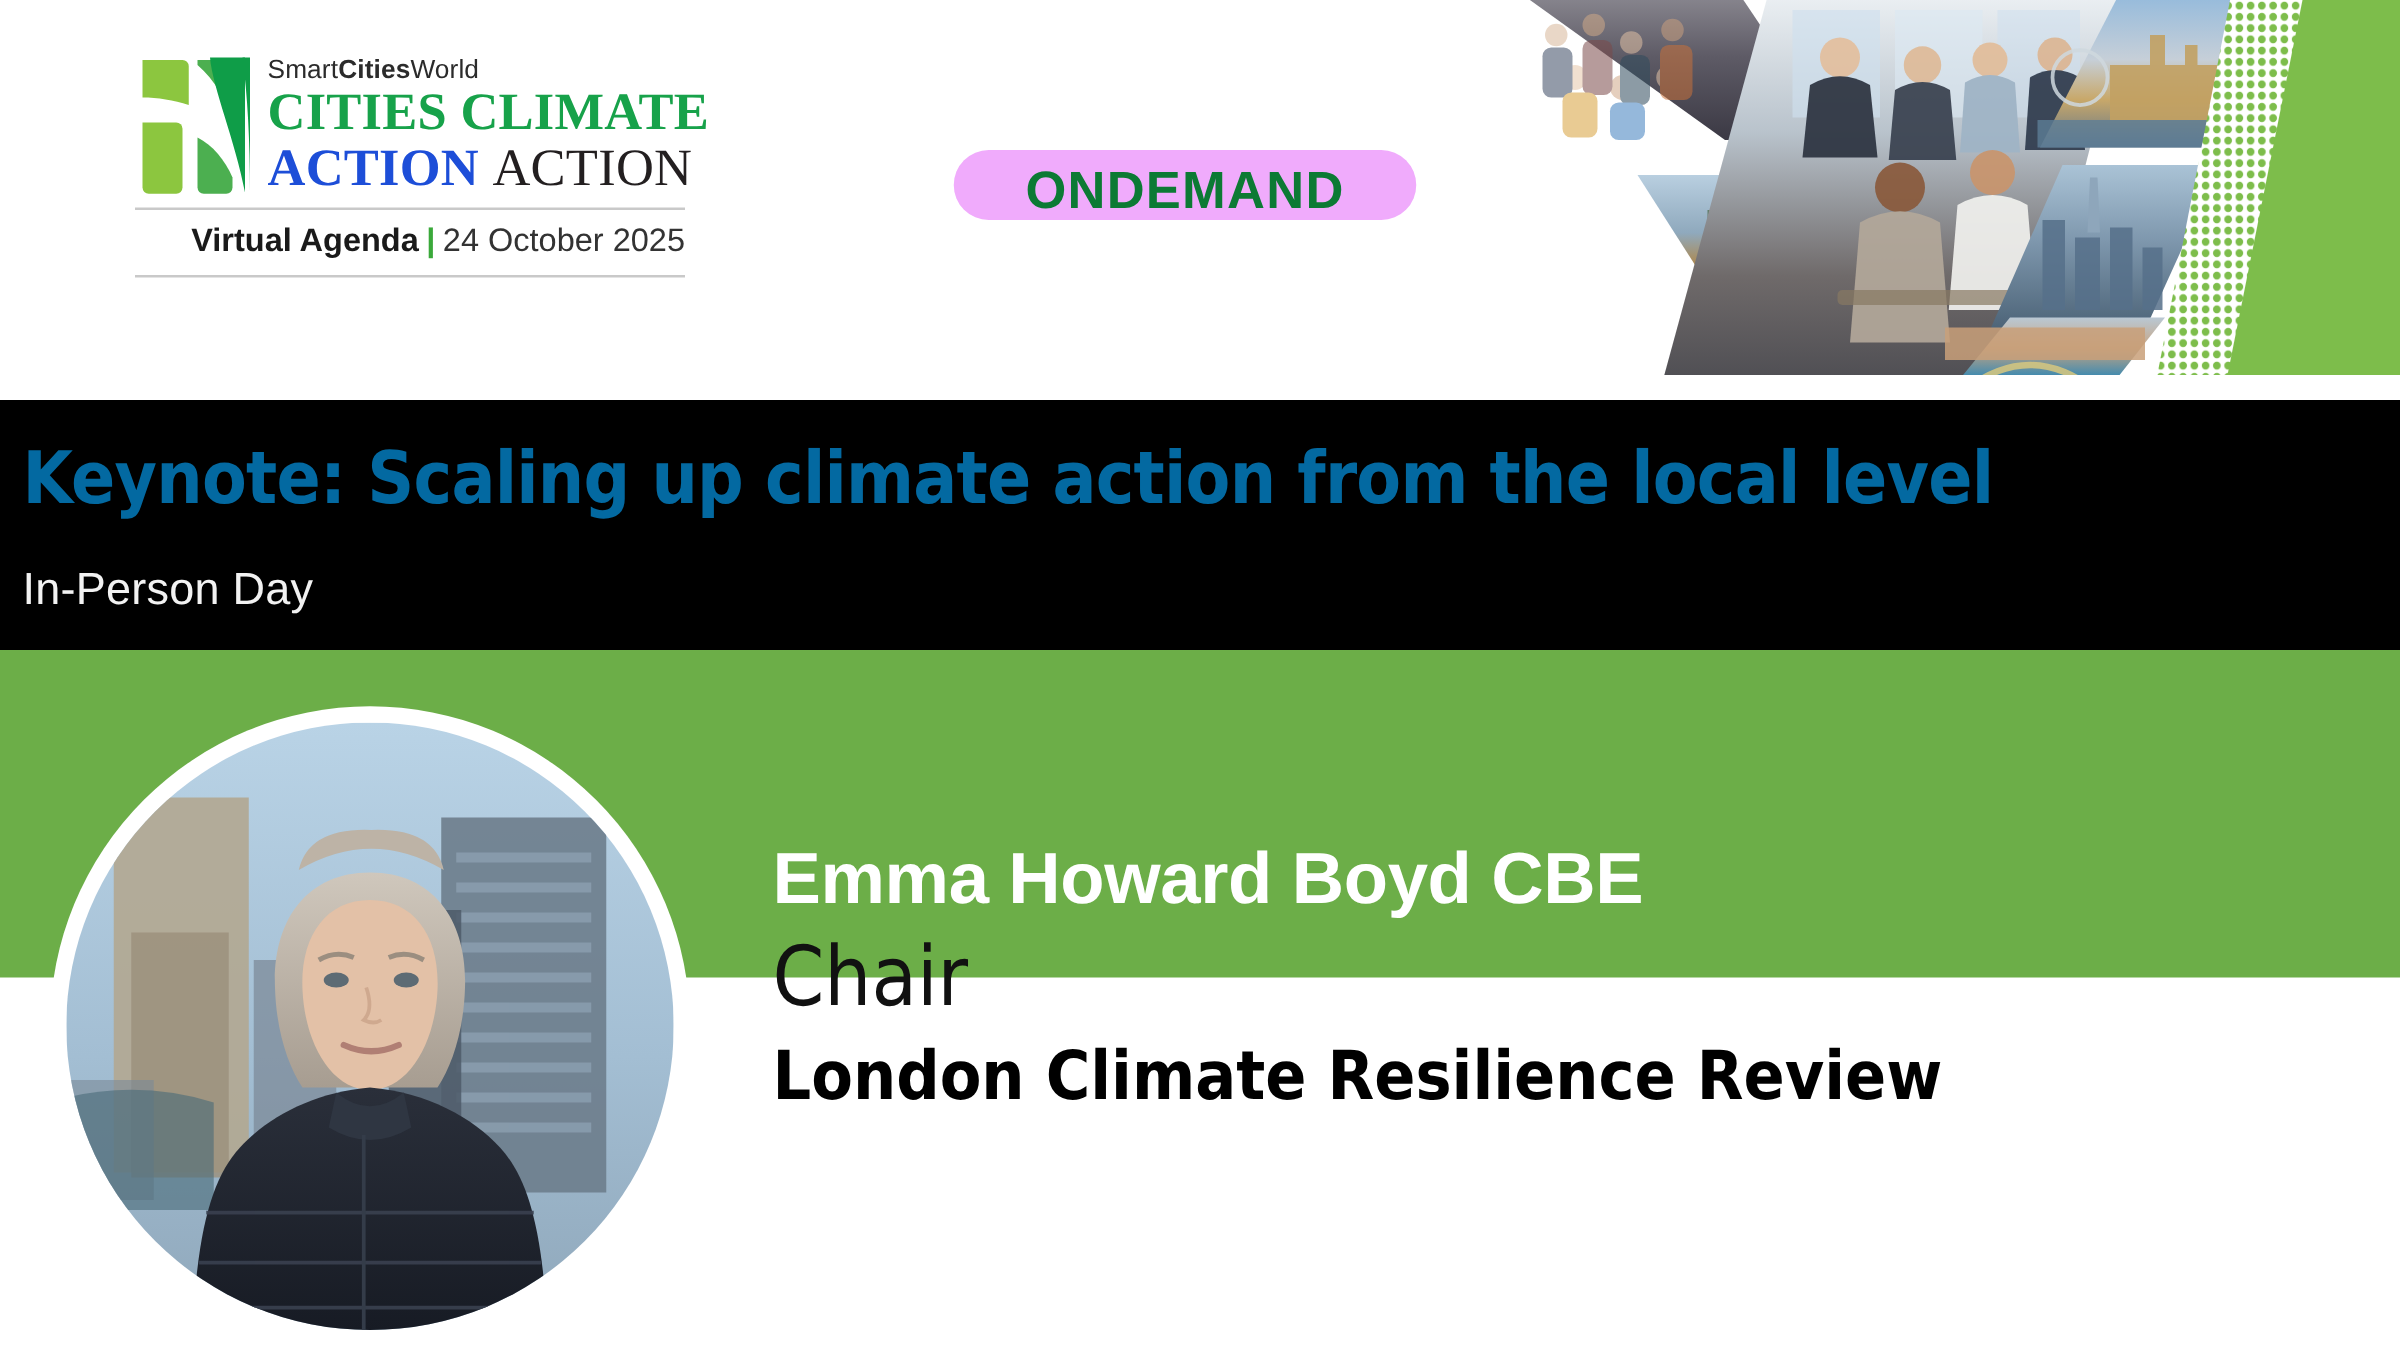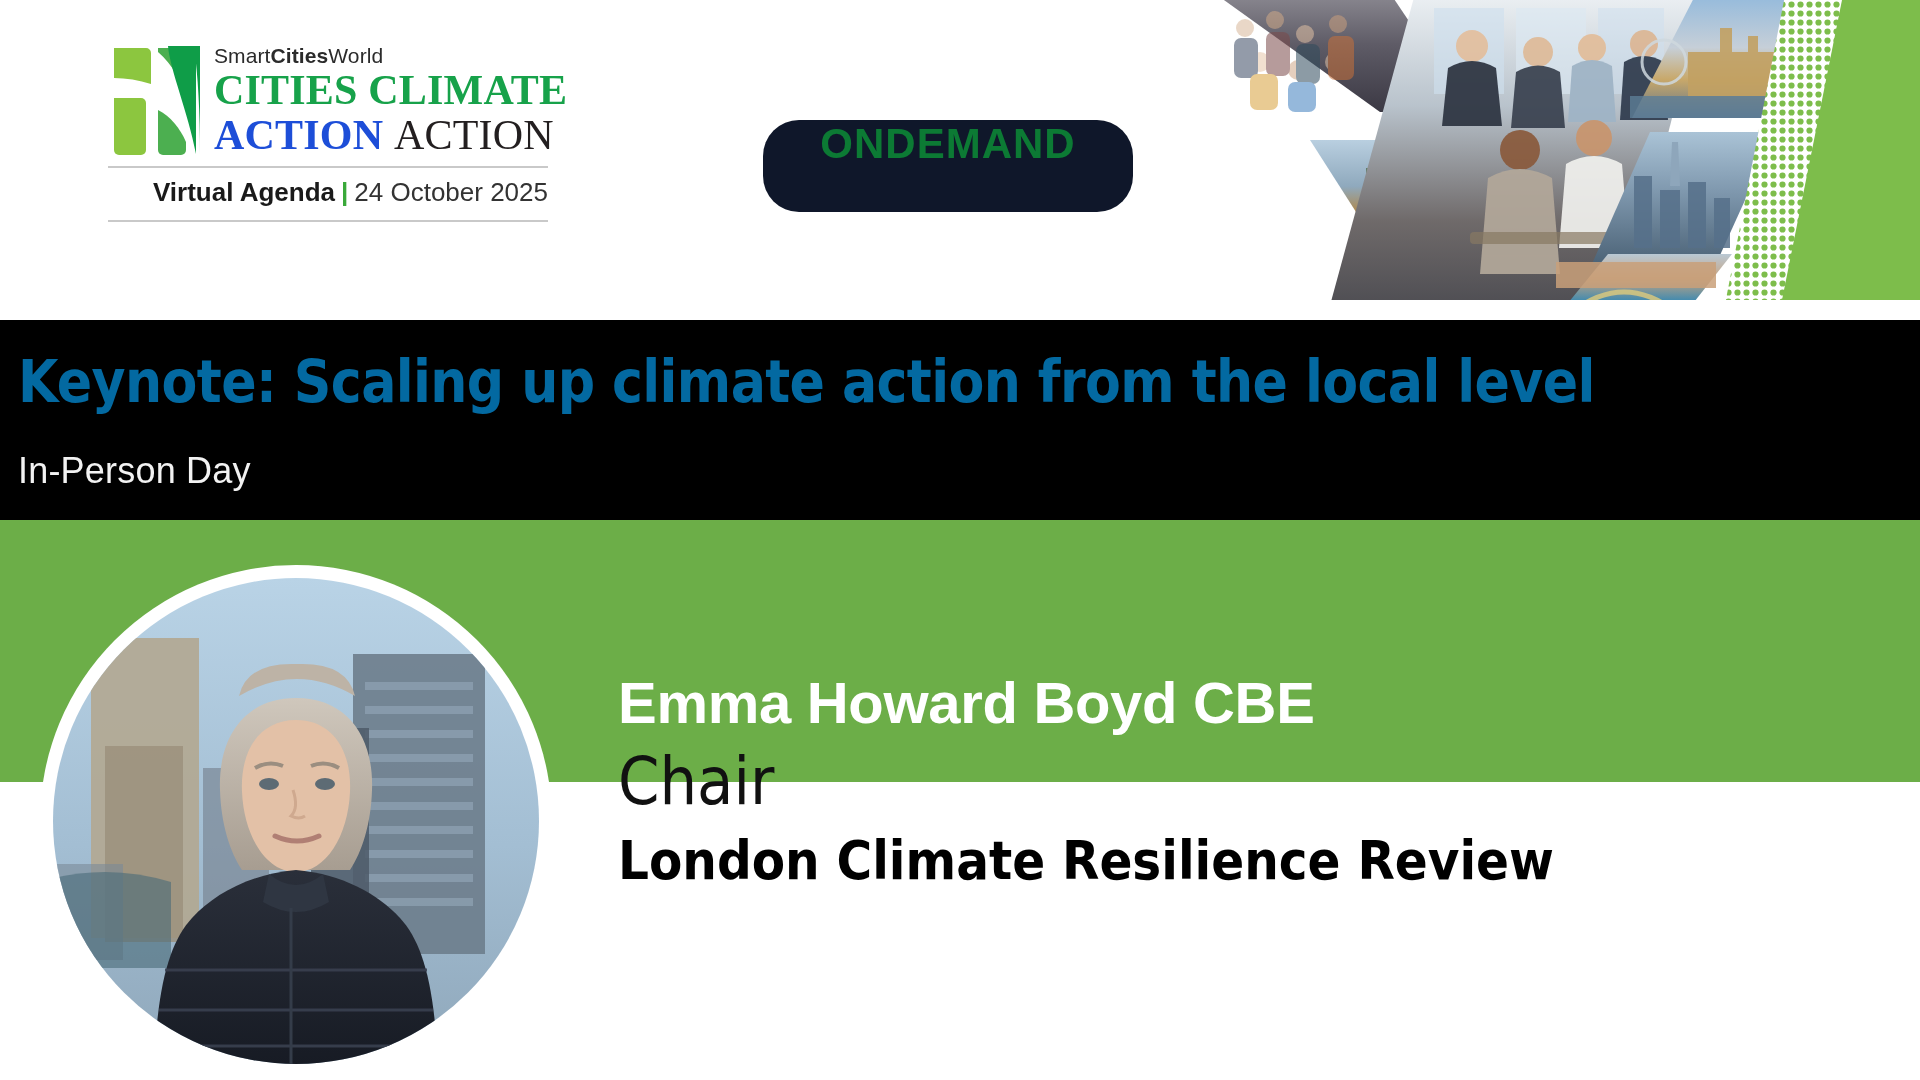--- a/index.html
+++ b/index.html
@@ -25,22 +25,22 @@
   .summit-line.l1 { color:#17a24a; }
   .sm-green { color:#1d4ed8; }
   .sm-dark  { color:#231f20; font-weight:normal; }
 
   .rule { height:2px; background:#c9c9c9; width:440px; margin:9px 0 7px 0; }
   .dates { text-align:right; width:440px; }
   .date-row { font-size:26px; color:#333; line-height:1.38; white-space:nowrap; }
   .date-row b { color:#1a1a1a; font-weight:bold; }
   .pipe { color:#3aa93a; font-weight:bold; padding:0 6px; }
 
-  .ondemand { position:absolute; left:763px; top:120px; width:370px; height:92px;
-              background:#0f172a; border-radius:36px; display:flex; align-items:flex-start;
+  .ondemand { position:absolute; left:763px; top:120px; width:370px; height:56px;
+              background:#f0abfc; border-radius:36px; display:flex; align-items:flex-end;
               justify-content:center; }
   .ondemand span { color:#0c7a34; font-size:42px; font-weight:bold; letter-spacing:1px; }
 
   
   .collage { position:absolute; right:0; top:0; width:700px; height:320px; overflow:hidden; }
   .collage svg { display:block; width:700px; height:320px; }
 
   
   .black-bar { position:absolute; left:0; top:320px; width:1920px; height:200px; background:#000; }
   .kw-title { position:absolute; left:18px; top:28px; font-size:58px; font-weight:bold;

